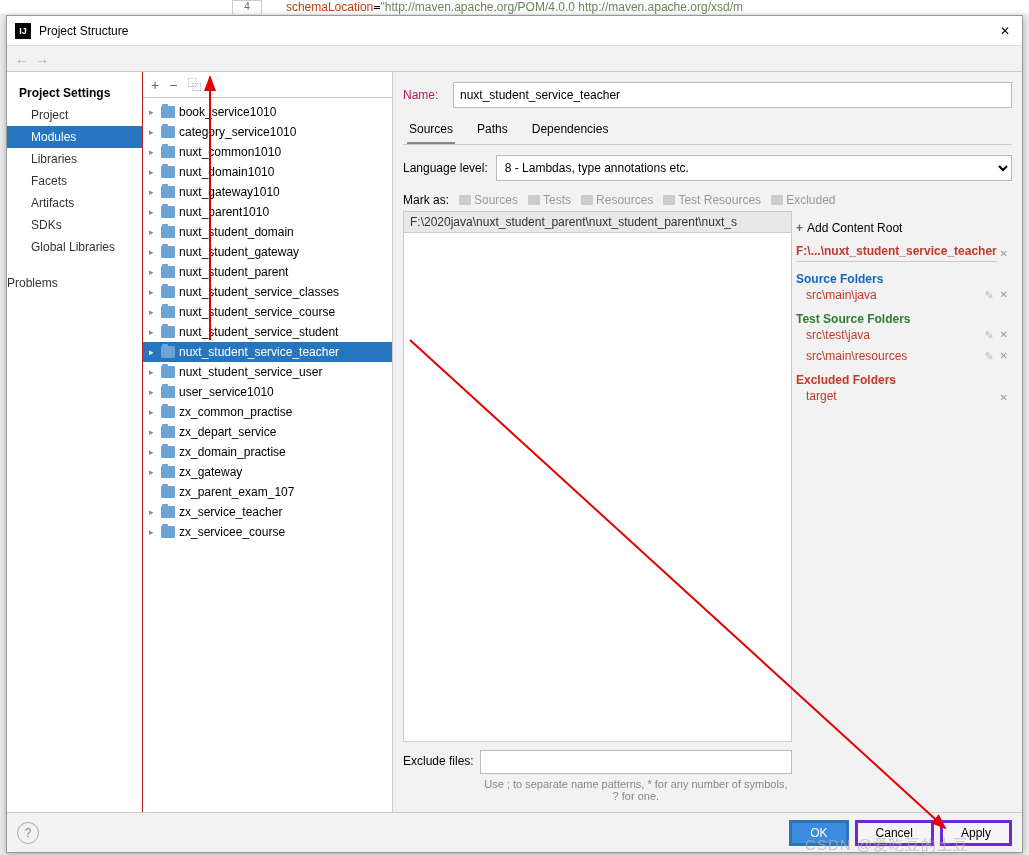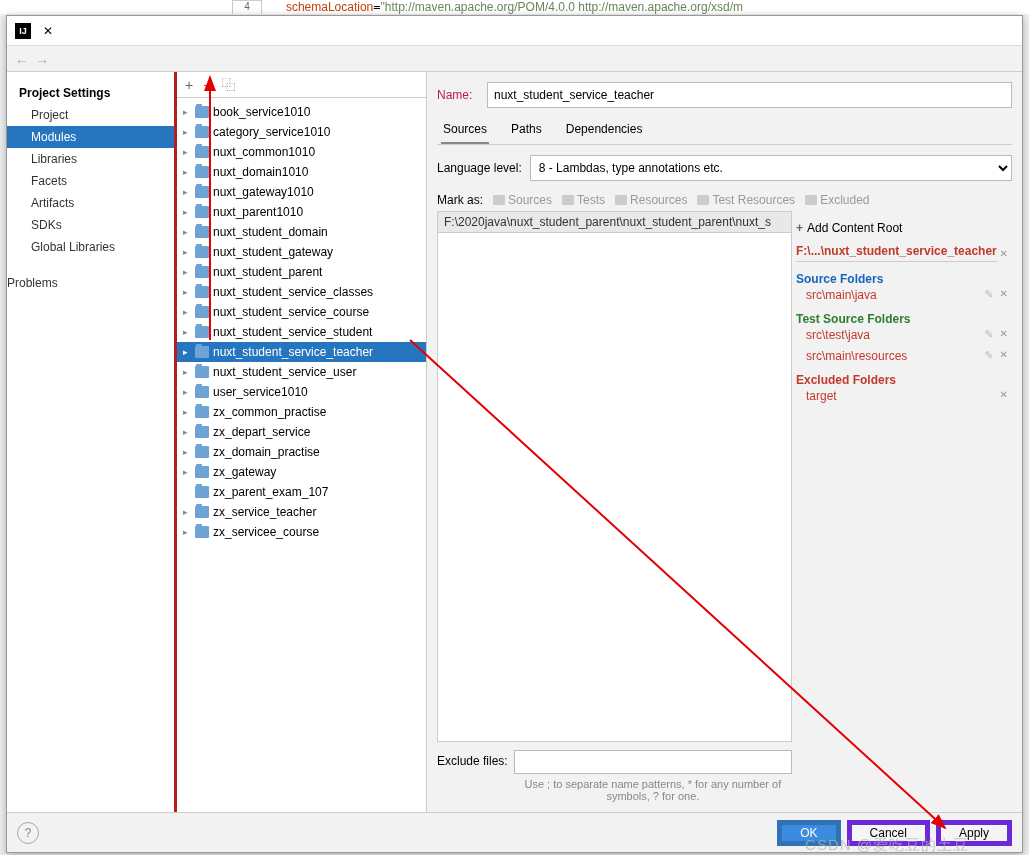--- a/index.html
+++ b/index.html
@@ -10,21 +10,21 @@
 .editor-strip .str{color:#6A8759;}
 .tab-edge{position:absolute;left:232px;top:0;width:30px;height:14px;border:1px solid #ccc;border-bottom:none;background:#fff;text-align:center;font-size:10px;line-height:12px;color:#666;}
 .dialog{position:absolute;left:6px;top:15px;width:1017px;height:838px;background:#f2f2f2;border:1px solid #999;box-shadow:0 2px 8px rgba(0,0,0,0.3);}
 .titlebar{height:30px;background:#fff;border-bottom:1px solid #ddd;display:flex;align-items:center;padding:0 8px;}
 .titlebar .appicon{width:16px;height:16px;background:#000;color:#fff;font-size:9px;font-weight:bold;text-align:center;line-height:16px;margin-right:8px;}
 .titlebar .title{flex:1;color:#000;}
 .titlebar .close{width:18px;text-align:center;color:#000;cursor:pointer;}
 .toolbar{height:26px;display:flex;align-items:center;gap:6px;padding:0 8px;border-bottom:1px solid #ccc;}
 .toolbar .navbtn{color:#aaa;font-size:14px;cursor:default;}
 .body{display:flex;height:740px;}
-.sidebar{width:170px;background:#fff;border-right:3px solid #b91c1c;padding-top:8px;}
+.sidebar{width:136px;background:#fff;border-right:1px solid #b91c1c;padding-top:8px;}
 .sidebar .sect{font-weight:bold;padding:6px 12px 4px;color:#000;}
 .sidebar .item{padding:4px 12px 4px 24px;color:#333;cursor:pointer;}
 .sidebar .item.sel{background:#2675BF;color:#fff;}
 .tree-pane{width:250px;background:#fff;border-right:1px solid #ccc;display:flex;flex-direction:column;}
 .tree-toolbar{height:26px;display:flex;align-items:center;gap:10px;padding:0 8px;border-bottom:1px solid #ccc;}
 .tree-toolbar span{color:#666;font-size:14px;cursor:pointer;}
 .tree{flex:1;overflow:auto;padding:4px 0;}
 .tree .node{display:flex;align-items:center;height:20px;padding-left:6px;cursor:pointer;}
 .tree .arrow{width:12px;color:#888;font-size:9px;}
 .tree .fico{width:14px;height:12px;background:#6EA3D6;border-radius:1px;margin-right:4px;position:relative;}
@@ -54,46 +54,47 @@
 .right-pane .row{display:flex;align-items:center;justify-content:space-between;padding:2px 0;}
 .right-pane .addroot{color:#000;cursor:pointer;padding:4px 0;}
 .right-pane .plus{color:#666;margin-right:4px;font-weight:bold;}
 .right-pane .rootpath{color:#C0392B;font-weight:bold;padding:3px 0;border-bottom:1px solid #ccc;margin-bottom:4px;}
 .right-pane .closex{color:#999;font-size:10px;cursor:pointer;}
 .right-pane .group-title{font-weight:bold;padding:4px 0 1px;}
 .right-pane .group-title.source{color:#1565C0;}
 .right-pane .group-title.test{color:#2E7D32;}
 .right-pane .group-title.res{color:#7B1FA2;}
 .right-pane .group-title.exc{color:#C0392B;}
-.right-pane .entry{color:#C0392B;padding:1px 0 6px 10px;display:flex;justify-content:space-between;align-items:flex-start;}
+.right-pane .entry{color:#C0392B;padding:1px 0 6px 10px;display:flex;justify-content:space-between;align-items:flex-end;}
 .right-pane .pencil{color:#bbb;font-size:11px;margin-left:4px;}
 .right-pane .editbox{display:flex;gap:6px;color:#bbb;}
 .exclude-row{display:flex;align-items:flex-start;gap:6px;padding:8px 0 0;}
 .exclude-row label{color:#000;padding-top:4px;}
 .exclude-col{flex:1;}
 .exclude-col input{width:100%;height:24px;border:1px solid #bbb;padding:0 6px;}
 .exclude-hint{color:#888;font-size:11px;text-align:center;padding:4px 0;}
 .heightfix{height:380px;}
 .footer{height:40px;display:flex;align-items:center;padding:0 10px;border-top:1px solid #ccc;}
 .footer .help{width:22px;height:22px;border:1px solid #aaa;border-radius:50%;text-align:center;line-height:20px;color:#888;}
 .footer .spacer{flex:1;}
-.footer button{height:26px;padding:0 18px;border:5px solid #6d28d9;background:#f5f5f5;margin-left:6px;cursor:pointer;}
+.footer button{height:26px;padding:0 18px;border:3px solid #6d28d9;background:#f5f5f5;margin-left:6px;cursor:pointer;}
 .footer button.ok{background:#3B8CDE;color:#fff;border-color:#2F72B5;}
 .watermark{position:absolute;right:60px;bottom:0;color:rgba(180,180,180,0.7);font-size:15px;letter-spacing:1px;pointer-events:none;}
 .arrow-layer{position:absolute;inset:0;pointer-events:none;}
 </style>
 </head>
 <body>
 
 <div class="tab-edge">4</div>
 <div class="editor-strip"><span class="ns">xsi</span>:<span class="attr">schemaLocation</span>=<span class="str">"http://maven.apache.org/POM/4.0.0 http://maven.apache.org/xsd/m</span></div>
 
 <div class="dialog">
   <div class="titlebar">
     <div class="appicon">IJ</div>
+    <div class="title">Project Structure</div>
     <div class="close">✕</div>
   </div>
   <div class="toolbar">
     <span class="navbtn">←</span>
     <span class="navbtn">→</span>
   </div>
 
   <div class="body">
     <div class="sidebar">
       <div class="sect">Project Settings</div>

